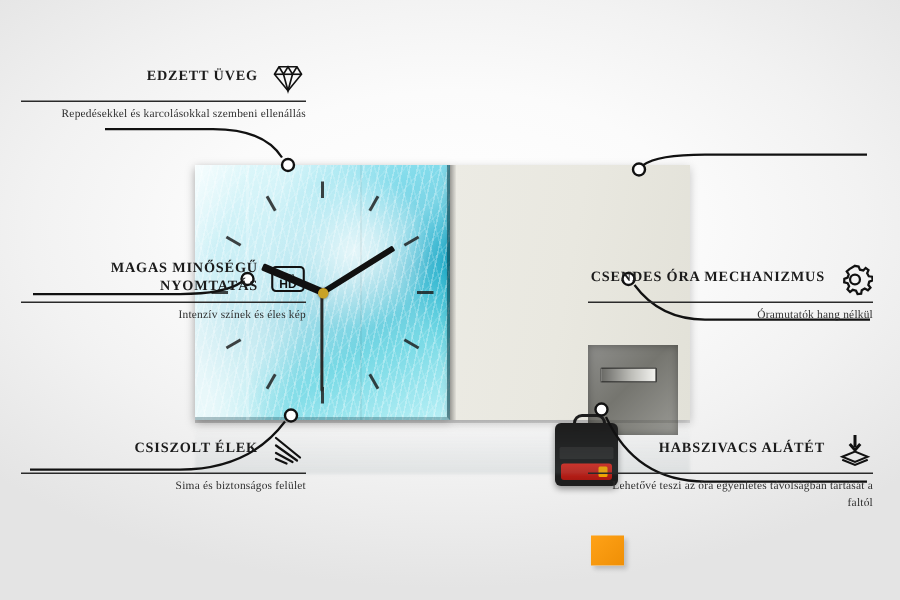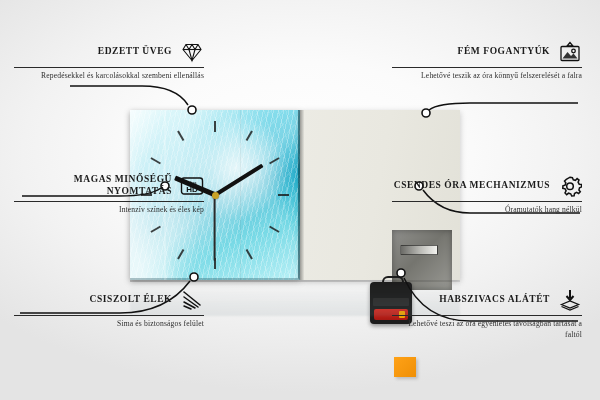--- a/index.html
+++ b/index.html
@@ -200,35 +200,20 @@
             <path d="M4 9 L18 19"></path>
             <path d="M4 14 L15 20"></path>
             <path d="M4 18 L11 21"></path>
         </g>
       </svg>
     </div>
     <div class="co-rule"></div>
     <div class="co-sub">Sima és biztonságos felület</div>
   </div>
 
-  <div class="callout right" style="left:392px;top:40px;text-align:right;">
-    <div class="co-head">
-      <svg class="ico" viewBox="0 0 24 24">
-        <g fill="none" stroke="#111" stroke-width="1.3">
-          <path d="M12 2.5 L9 6 H15 Z"></path>
-          <rect x="3" y="6.5" width="18" height="14" rx="1"></rect>
-          <circle cx="15.5" cy="11" r="1.8"></circle>
-          <path d="M4.5 18.5 L9.5 12 L13 16 L15.5 13.5 L19.5 18.5 Z" fill="#111" stroke="none" opacity=".85"></path>
-        </g>
-      </svg>
-      <div class="co-title">FÉM FOGANTYÚK</div>
-    </div>
-    <div class="co-rule"></div>
-    <div class="co-sub">Lehetővé teszik az óra könnyű felszerelését a falra</div>
-  </div>
 
   <div class="callout right" style="left:392px;top:174px;text-align:right;">
     <div class="co-head">
       <svg class="ico" viewBox="0 0 24 24">
         <g fill="none" stroke="#111" stroke-width="1.5">
           <path d="M12 3.2 l2.4 .5 .9 2.1 2.2 .5 1.6-1.7 1.9 1.5 -.9 2.1 1.1 2 2.3 .3 .2 2.4 -2.2 .9 -.6 2.2 1.4 1.8 -1.7 1.7 -2.1-1.1 -2 1.1 -.4 2.3 -2.4 .2 -1-2.2 -2.2-.6 -1.8 1.5 -1.7-1.8 1.1-2.1 -1-2 -2.3-.5 .1-2.4 2.2-.8 .7-2.2 -1.3-1.9 1.8-1.6z"></path>
           <circle cx="12" cy="12.3" r="3.3"></circle>
         </g>
       </svg>
       <div class="co-title">CSENDES ÓRA MECHANIZMUS</div>

